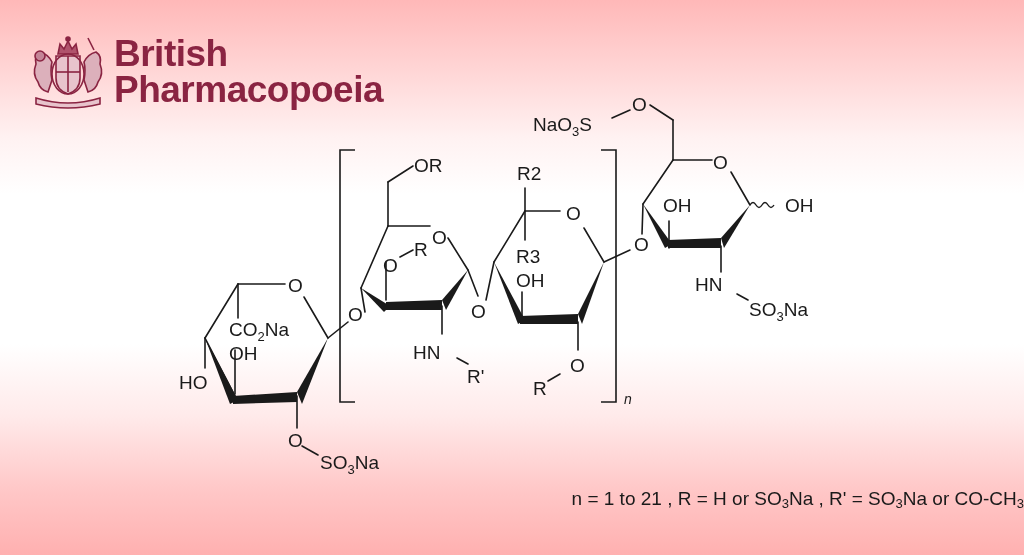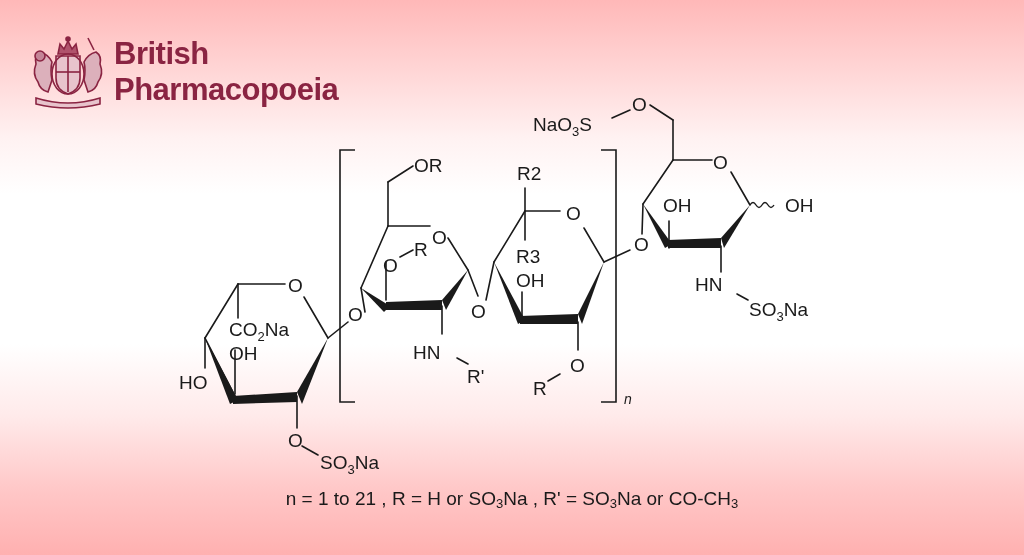--- a/index.html
+++ b/index.html
@@ -5,26 +5,26 @@
   html, body { margin: 0; padding: 0; }
   body {
     width: 1024px; height: 555px; overflow: hidden; position: relative;
     background: linear-gradient(to bottom,
       #ffb8b8 0%, #ffd4d4 12%, #fff2f2 25%, #ffffff 35%,
       #ffffff 62%, #ffeaea 75%, #ffc8c8 88%, #ffb0b0 100%);
     font-family: "Liberation Sans", sans-serif;
   }
   .logo { position: absolute; left: 28px; top: 34px; display: flex; align-items: center; }
   .emblem { width: 80px; height: 76px; }
-  .brand { margin-left: 6px; color: #8a2442; font-weight: bold; font-size: 31px; line-height: 36px; letter-spacing: -0.5px; }
+  .brand { margin-left: 6px; color: #8a2442; font-weight: bold; font-size: 37px; line-height: 36px; letter-spacing: -0.5px; }
   .brand div { white-space: nowrap; }
   svg.mol { position: absolute; left: 0; top: 0; }
   svg.mol text { font-family: "Liberation Sans", sans-serif; font-size: 19px; fill: #1a1a1a; }
   svg.mol text tspan.sub { font-size: 13px; }
-  .legend { position: absolute; left: 0; width: 1024px; top: 487px; text-align: center; color: #1a1a1a; font-size: 19px; line-height: 24px; }
+  .legend { position: absolute; left: 0; width: 1024px; top: 487px; text-align: right; color: #1a1a1a; font-size: 19px; line-height: 24px; }
   .legend sub { font-size: 13px; vertical-align: -3px; }
 </style>
 </head>
 <body>
 
 <div class="logo">
   <svg class="emblem" viewBox="0 0 80 76">
     <g fill="none" stroke="#8a2442" stroke-width="1.6">
 
       <path d="M30 20 L32 10 L36 15 L40 7 L44 15 L48 10 L50 20 Z" fill="#b0536c"></path>

